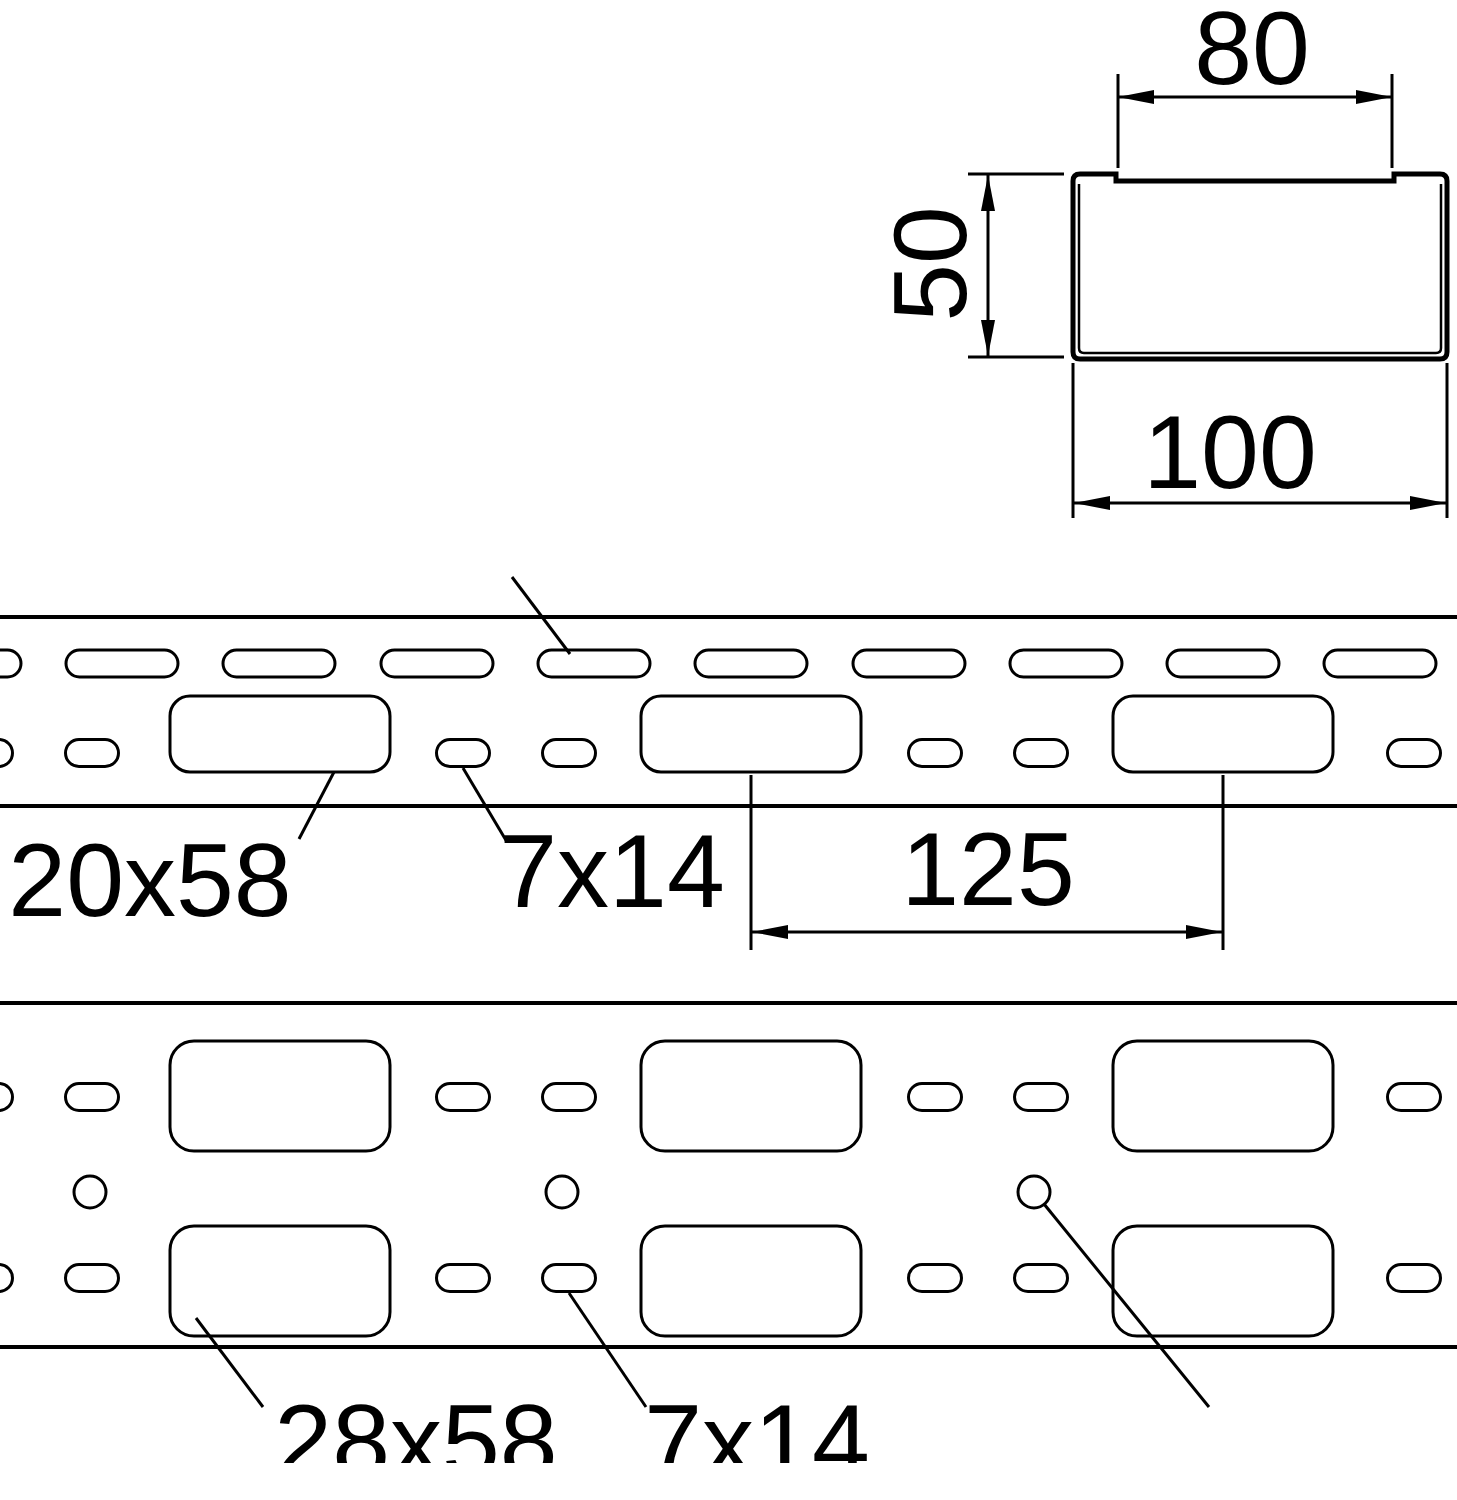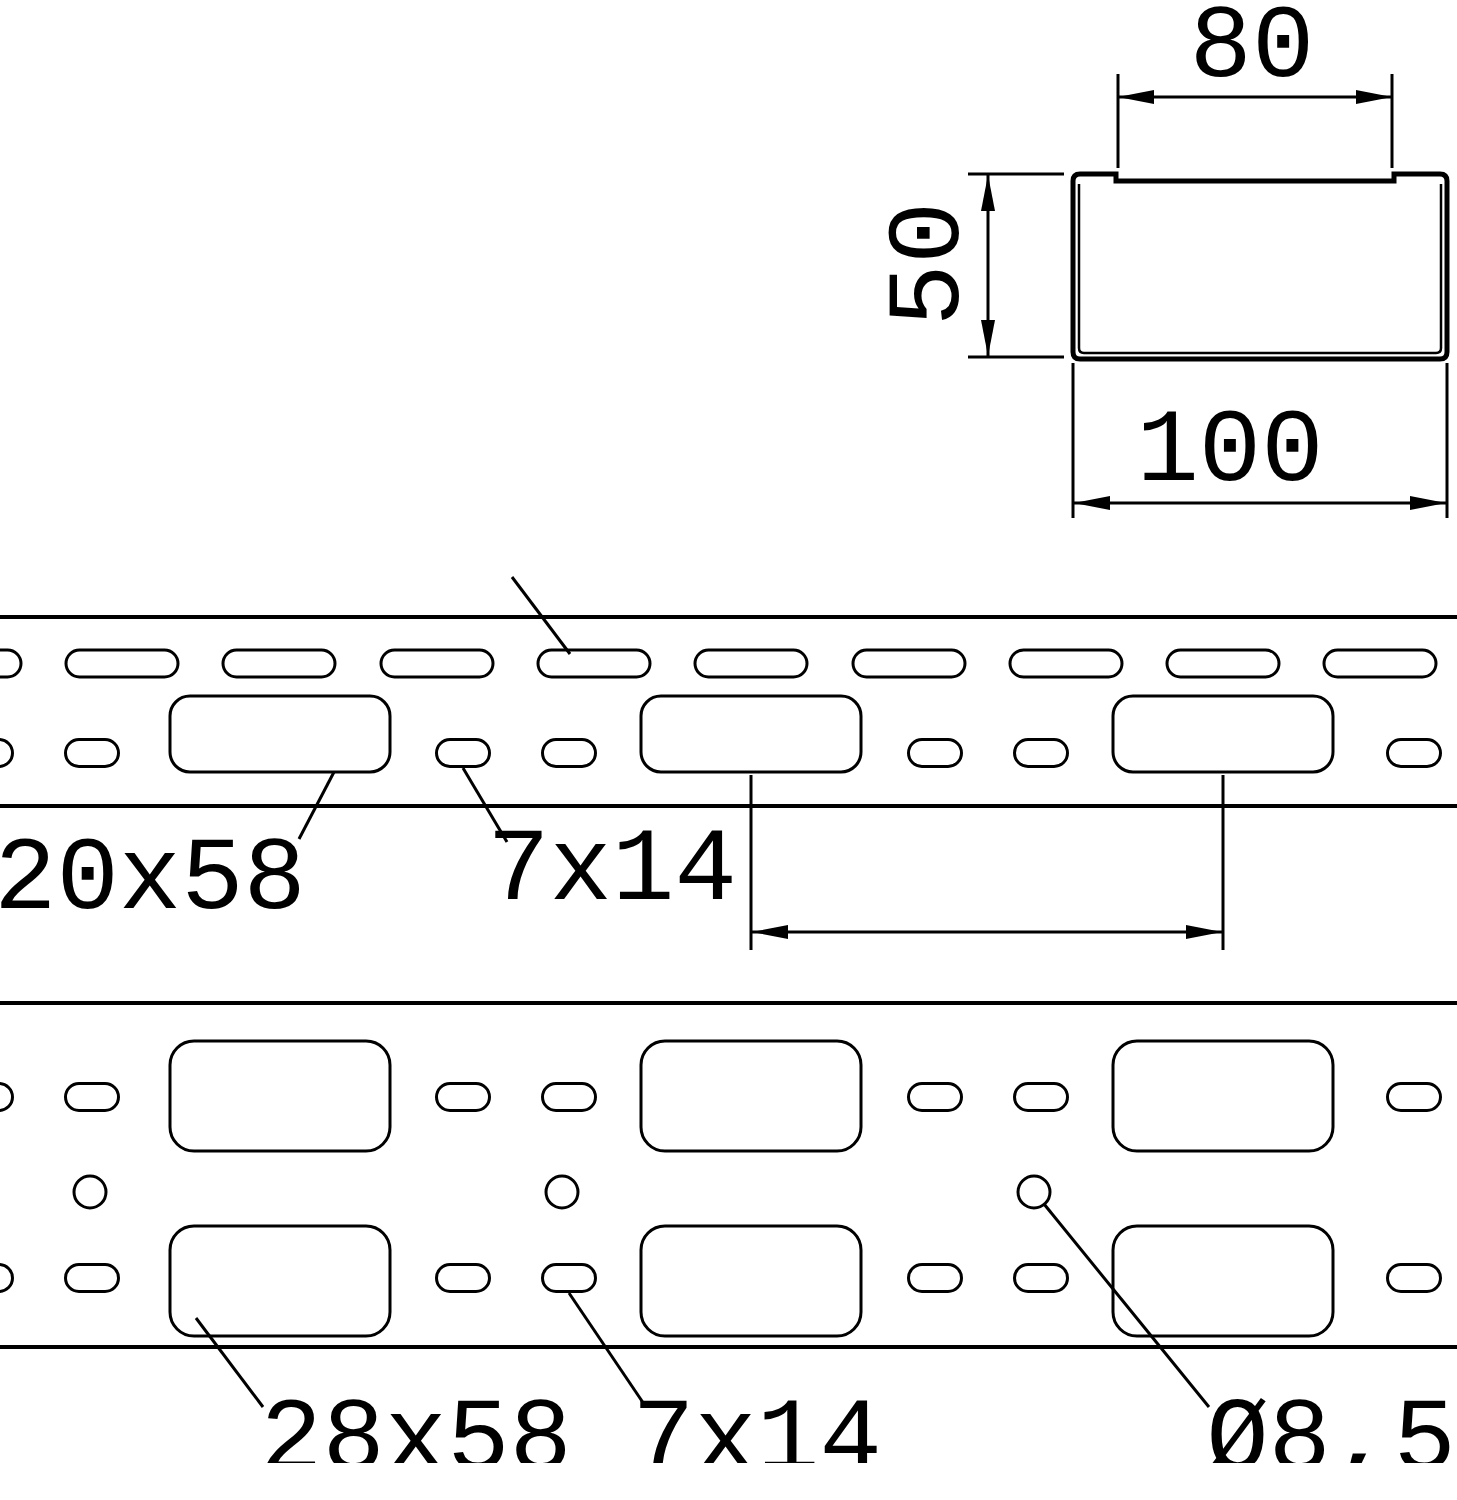--- a/index.html
+++ b/index.html
@@ -1,20 +1,20 @@
 <!DOCTYPE html>
 <html><head>
 <meta charset="utf-8">
 <style>
   html,body{margin:0;padding:0;background:#ffffff;}
   .stage{
     position:relative;
     width:1457px;height:1463px;
     background:#ffffff;
-    font-family:Liberation Mono, monospace;
+    font-family:Liberation Sans, sans-serif;
     overflow:hidden;
   }
   .stage svg{position:absolute;left:0;top:0;}
   .lbl{
     position:absolute;
     transform:translate(-50%,-50%);
     font-size:104px;
     line-height:1;
     color:#000;
     white-space:nowrap;
@@ -136,18 +136,18 @@
       <line x1="1209" y1="1407" x2="1044" y2="1204"></line>
     </g>
   </svg>
 
   <div class="lbl" style="left:1252px;top:48px">80</div>
   <div class="lbl rot" style="left:930px;top:264px">50</div>
   <div class="lbl" style="left:1230px;top:452px">100</div>
 
   <div class="lbl" style="left:150px;top:880px">20x58</div>
   <div class="lbl" style="left:612px;top:871px">7x14</div>
+  <div class="lbl" style="left:988px;top:869px">125</div>
 
   <div class="lbl" style="left:416px;top:1441px">28x58</div>
   <div class="lbl" style="left:757px;top:1441px">7x14</div>
-  <div class="lbl" style="left:1331px;top:1441px">Ø8,5</div>
 
 </div>
 
 </body></html>

